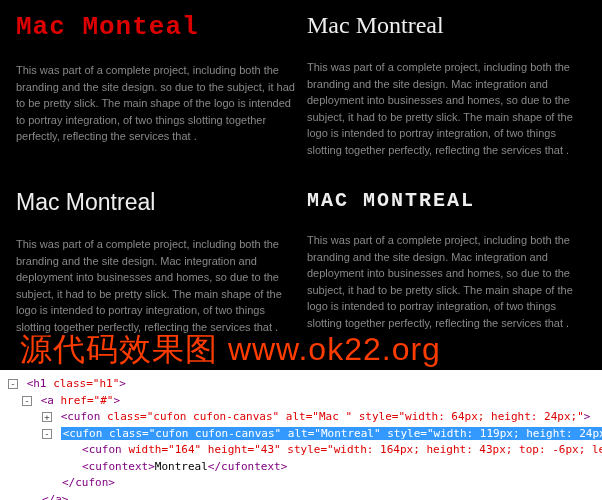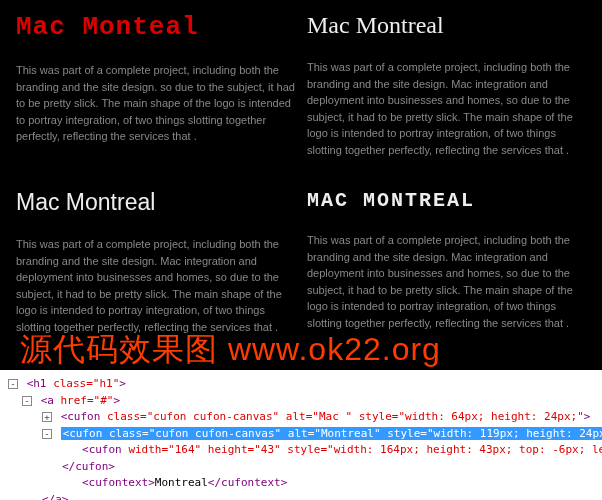--- a/index.html
+++ b/index.html
@@ -48,17 +48,17 @@
 </div>
 
 <div class="watermark">源代码效果图 www.ok22.org</div>
 
 <div class="code">
   <div class="ln"><span class="tree-icon">-</span> <span class="tag">&lt;<span>h1</span></span> <span class="attr">class="h1"</span><span class="tag">&gt;</span></div>
   <div class="ln i1"><span class="tree-icon">-</span> <span class="tag">&lt;<span>a</span></span> <span class="attr">href="#"</span><span class="tag">&gt;</span></div>
   <div class="ln i2"><span class="tree-icon">+</span> <span class="tag">&lt;<span>cufon</span></span> <span class="attr">class="cufon cufon-canvas" alt="Mac " style="width: 64px; height: 24px;"</span><span class="tag">&gt;</span></div>
   <div class="ln i2"><span class="tree-icon">-</span> <span class="sel"><span class="tag">&lt;<span>cufon</span></span> <span class="attr">class="cufon cufon-canvas" alt="Montreal" style="width: 119px; height: 24px;"</span></span></div>
   <div class="ln i4"><span class="tag">&lt;<span>cufon</span></span> <span class="attr">width="164" height="43" style="width: 164px; height: 43px; top: -6px; left: -10px;"</span></div>
+  <div class="ln i4"><span class="tag">&lt;cufontext&gt;</span><span class="txt">Montreal</span><span class="tag">&lt;/cufontext&gt;</span></div>
   <div class="ln i3"><span class="tag">&lt;/cufon&gt;</span></div>
-  <div class="ln i4"><span class="tag">&lt;cufontext&gt;</span><span class="txt">Montreal</span><span class="tag">&lt;/cufontext&gt;</span></div>
   <div class="ln i2"><span class="tag">&lt;/a&gt;</span></div>
 
 </div>
 
 </body></html>

